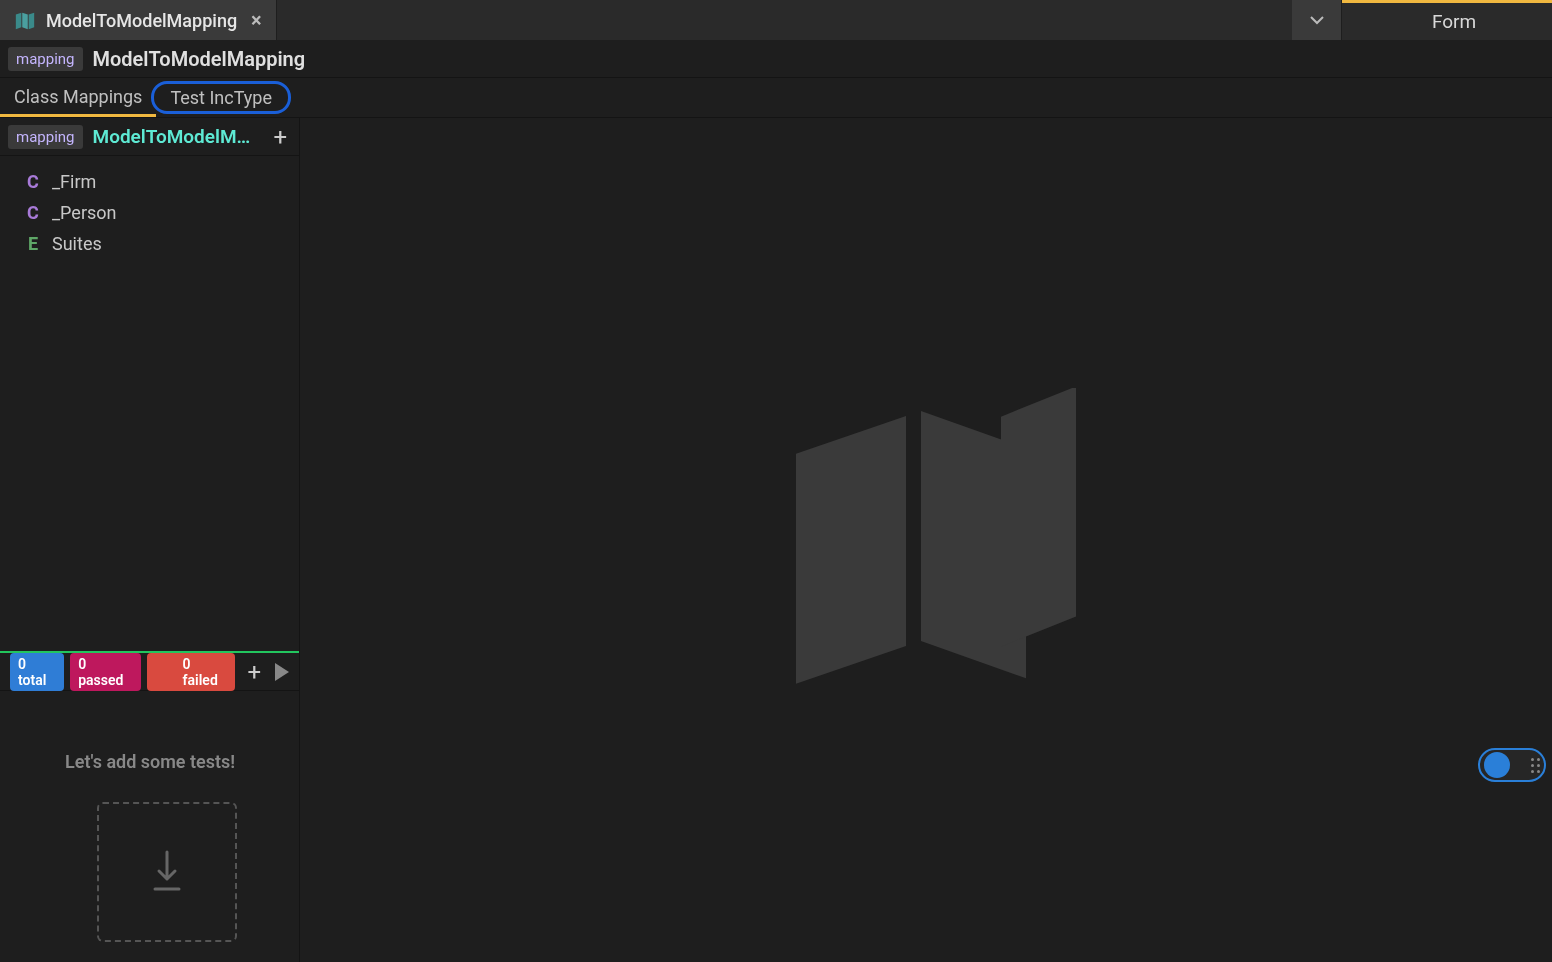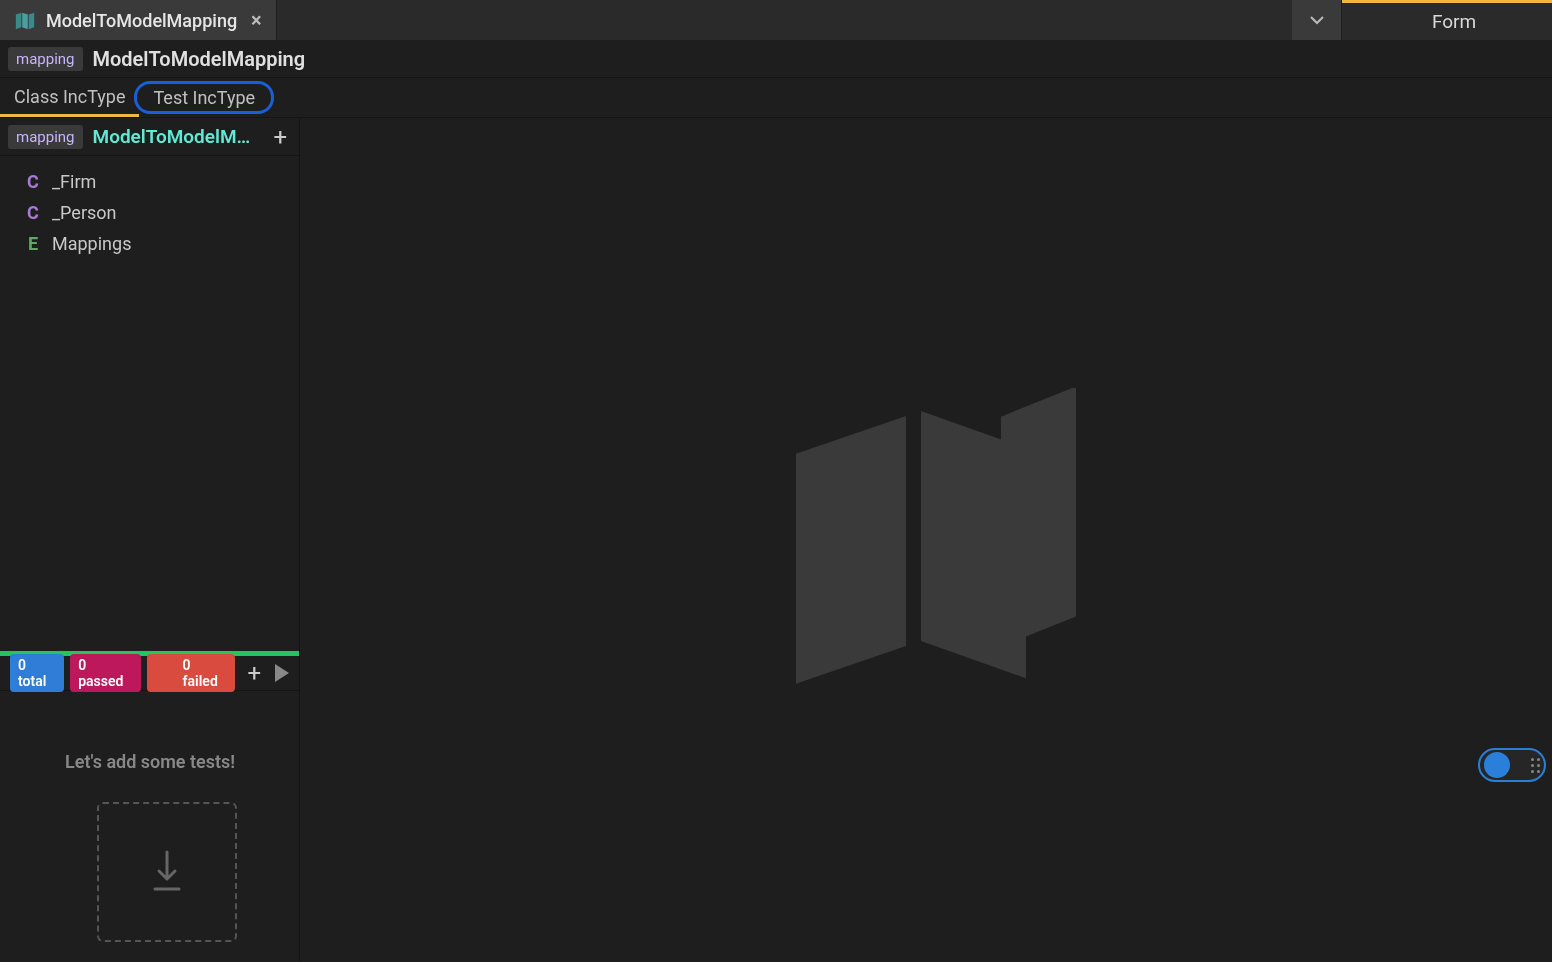--- a/index.html
+++ b/index.html
@@ -175,21 +175,21 @@
     }
     .type-c { color: #a87ad8; }
     .type-e { color: #5fa868; }
     .spacer { flex: 1; }
     .test-stats-bar {
       display: flex;
       align-items: center;
       height: 40px;
       padding: 0 10px;
       gap: 6px;
-      border-top: 5px solid #22c55e;
+      border-top: 2px solid #22c55e;
       border-bottom: 1px solid #141414;
     }
     .stat-pill {
       color: #fff;
       font-size: 14px;
       font-weight: 600;
       padding: 3px 8px;
       border-radius: 4px;
     }
     .pill-total { background: #2f7dd6; }
@@ -303,21 +303,21 @@
   </div>
 </div>
 
 <div class="breadcrumb-bar">
   <span class="badge">mapping</span>
   <span class="breadcrumb-title">ModelToModelMapping</span>
 </div>
 
 <div class="sub-tabs">
   <div class="sub-tab active">
-    <span>Class IncType</span>
+    <span>Class Mappings</span>
   </div>
   <div class="sub-tab" style="position:relative">
     <span>Test IncType</span>
     <div class="annotation-circle"></div>
   </div>
 </div>
 
 <div class="content-area">
   <div class="sidebar">
     <div class="sidebar-header">
@@ -330,21 +330,21 @@
       <div class="class-item">
         <span class="type-badge type-c">C</span>
         <span>_Firm</span>
       </div>
       <div class="class-item">
         <span class="type-badge type-c">C</span>
         <span>_Person</span>
       </div>
       <div class="class-item">
         <span class="type-badge type-e">E</span>
-        <span>Mappings</span>
+        <span>Suites</span>
       </div>
     </div>
 
     <div class="spacer"></div>
 
     <div class="test-stats-bar">
       <span class="stat-pill pill-total">0 total</span>
       <span class="stat-pill pill-passed">0 passed</span>
       <span class="stat-pill pill-failed">0 failed</span>
       <div class="stats-actions">

